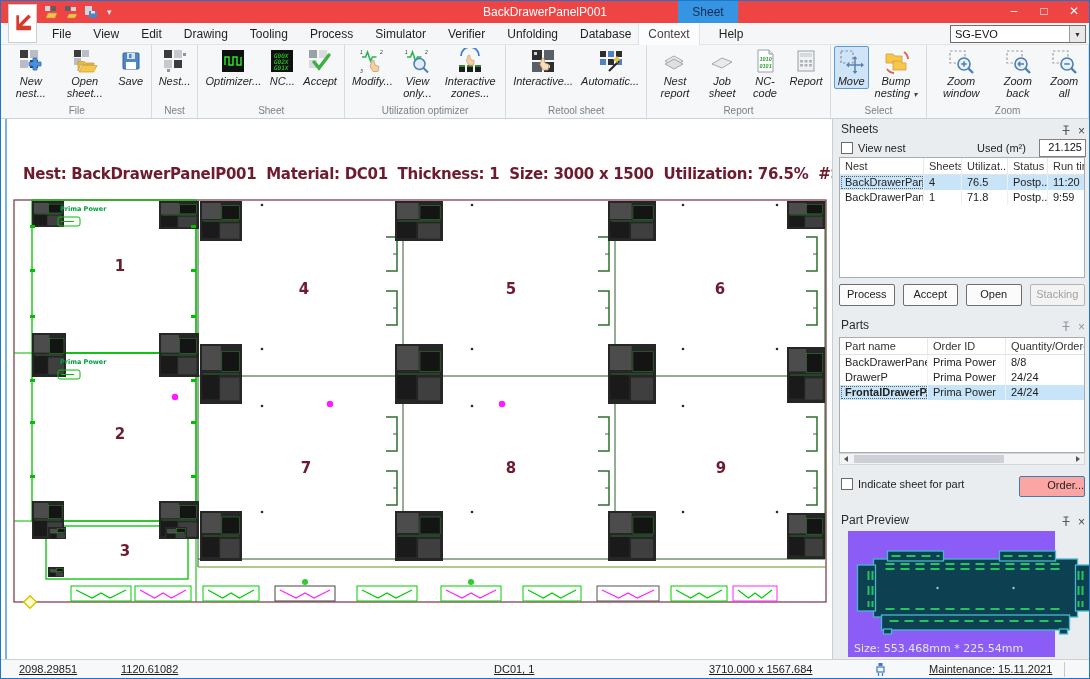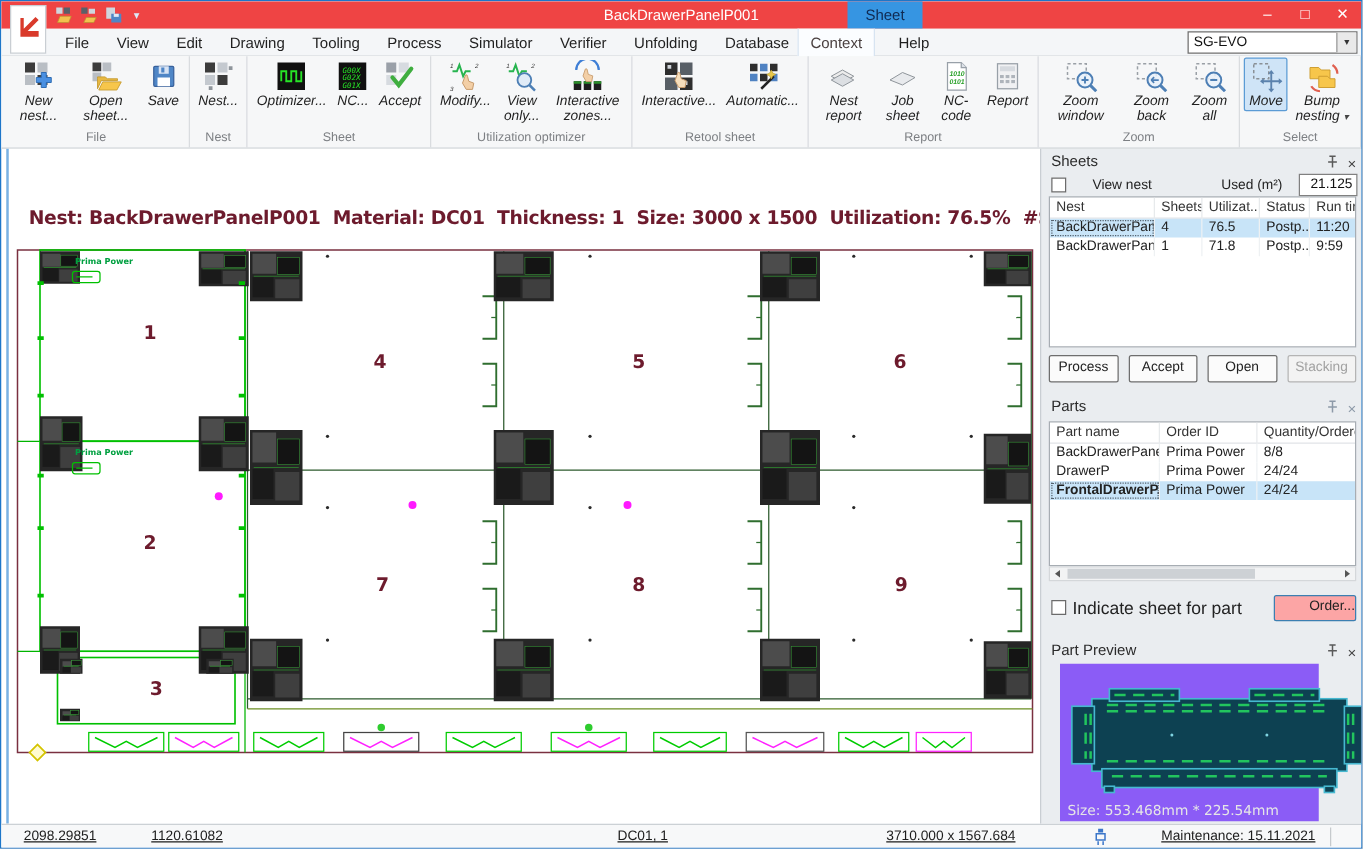--- a/index.html
+++ b/index.html
@@ -36,40 +36,40 @@
   .canvas{position:absolute;left:4px;top:118px;width:827px;height:540px;background:#fff;border-left:2px solid #79b1e3;box-sizing:border-box;}
   .nest-header{position:absolute;left:16px;top:46px;font-family:"DejaVu Sans",sans-serif;font-weight:bold;font-size:15px;color:#6d1b2d;white-space:pre;letter-spacing:-0.3px;}
   #nest-svg{position:absolute;left:0;top:0;}
   
   .rightpanel{position:absolute;left:831px;top:118px;width:259px;height:540px;background:#eaedf0;border-left:1px solid #c9ced3;box-sizing:border-box;}
   .phead{position:absolute;left:0;width:100%;height:18px;}
   .phead .ptitle{position:absolute;left:8px;top:2px;font-size:12px;color:#2b2b2b;}
   .phead .picons{position:absolute;right:6px;top:2px;display:flex;gap:7px;align-items:center;}
   .phead .pclose{font-size:12px;color:#444;line-height:12px;}
   .checkbox{width:12px;height:12px;background:#fff;border:1px solid #6b6b6b;display:inline-block;box-sizing:border-box;}
-  .viewnest-row{position:absolute;left:8px;top:20px;height:18px;display:flex;align-items:center;gap:21px;font-size:11px;color:#222;}
+  .viewnest-row{position:absolute;left:8px;top:20px;height:18px;display:flex;align-items:center;gap:5px;font-size:11px;color:#222;}
   .used-label{position:absolute;left:144px;top:23px;font-size:11px;color:#222;}
   .used-value{position:absolute;right:5px;top:20px;width:42px;height:15px;background:#fff;border:1px solid #808080;font-size:11px;text-align:right;padding:1px 3px 0 0;color:#111;}
   .tablebox{position:absolute;background:#fff;border:1px solid #a7adb3;box-sizing:border-box;overflow:hidden;}
   .sheets-grid{display:grid;grid-template-columns:84px 38px 46px 40px auto;}
   .parts-grid{display:grid;grid-template-columns:88px 78px auto;}
   .th{font-size:11px;color:#333;padding:2px 0 2px 5px;border-bottom:1px solid #e1e4e7;border-right:1px solid #e7eaec;white-space:nowrap;overflow:hidden;}
   .td{font-size:11px;color:#222;padding:1px 0 1px 5px;border-right:1px solid #eef1f3;white-space:nowrap;overflow:hidden;height:13px;}
   .rowsel .td{background:#c8e4f8;}
   .td.focuscell{outline:1px dotted #55636f;outline-offset:-2px;}
   .td.boldcell{font-weight:bold;}
   .btnrow{position:absolute;left:6px;display:flex;gap:8px;}
   .pbtn{flex:1;height:20px;background:#fbfbfb;border:1px solid #6e6e6e;border-radius:2px;font-size:11px;color:#222;text-align:center;line-height:18px;}
   .pbtn.disabled{color:#a2a2a2;border-color:#b4b4b4;background:#f3f3f3;}
   .hscroll{position:absolute;height:12px;background:#f2f3f4;border:1px solid #d4d7da;box-sizing:border-box;display:flex;align-items:center;}
   .hthumb{position:absolute;left:14px;top:1px;height:8px;width:150px;background:#cdd1d5;}
   .sarrow{width:12px;height:10px;display:flex;align-items:center;justify-content:center;}
   .tri-l{width:0;height:0;border-top:3px solid transparent;border-bottom:3px solid transparent;border-right:4px solid #555;}
   .tri-r{width:0;height:0;border-top:3px solid transparent;border-bottom:3px solid transparent;border-left:4px solid #555;}
-  .indicate-row{position:absolute;left:8px;display:flex;align-items:center;gap:5px;font-size:14px;color:#222;}
+  .indicate-row{position:absolute;left:8px;display:flex;align-items:center;gap:5px;font-size:11px;color:#222;}
   .orderbtn{position:absolute;right:6px;width:64px;height:19px;background:#fca5a5;border:1px solid #3c7fb1;border-radius:2px;font-size:11px;text-align:right;line-height:17px;color:#222;}
   .previewbox{position:absolute;left:2px;width:207px;background:#8b5cf6;margin-left:13px;}
   .sizelabel{position:absolute;left:6px;bottom:2px;color:#e6e6e6;font-size:11px;font-family:"DejaVu Sans",sans-serif;}
   
   .statusbar{position:absolute;left:0;top:658px;width:100%;height:21px;background:#f7f8f9;border-top:1px solid #ccd1d5;box-sizing:border-box;}
   .sitem{position:absolute;top:3px;font-size:11px;color:#1c1c1c;text-decoration:underline;}
   .ssep{position:absolute;top:2px;width:1px;height:15px;background:#c6cacd;}
 </style>
 </head>
 <body>
@@ -333,53 +333,20 @@
                 </g>
               </svg></span>
           <span class="rlabel">Report</span>
         </div>
       </div>
       <div class="rglabel">Report</div>
     </div>
 
     <div class="rgroup">
       <div class="rbuttons">
-        <div class="rbtn">
-          <span class="ricon"><svg width="26" height="26" viewBox="0 0 26 26">
-                <rect x="2" y="3" width="15" height="12" fill="none" stroke="#9aa0a6" stroke-width="1.2" stroke-dasharray="2.5,2"></rect>
-                <circle cx="16" cy="16" r="6" fill="#e9f1fa" fill-opacity="0.85" stroke="#4d7fb5" stroke-width="1.6"></circle>
-                <line x1="20.5" y1="20.5" x2="25" y2="25" stroke="#4d7fb5" stroke-width="2.4"></line>
-                <path d="M16 13.2 v5.6 M13.2 16 h5.6" stroke="#4d7fb5" stroke-width="1.5" fill="none"></path>
-              </svg></span>
-          <span class="rlabel">Zoom window</span>
-        </div>
-        <div class="rbtn">
-          <span class="ricon"><svg width="26" height="26" viewBox="0 0 26 26">
-                <rect x="2" y="3" width="15" height="12" fill="none" stroke="#9aa0a6" stroke-width="1.2" stroke-dasharray="2.5,2"></rect>
-                <circle cx="16" cy="16" r="6" fill="#e9f1fa" fill-opacity="0.85" stroke="#4d7fb5" stroke-width="1.6"></circle>
-                <line x1="20.5" y1="20.5" x2="25" y2="25" stroke="#4d7fb5" stroke-width="2.4"></line>
-                <path d="M13 16 h6 M13 16 l2.3-2.3 M13 16 l2.3 2.3" stroke="#4d7fb5" stroke-width="1.4" fill="none"></path>
-              </svg></span>
-          <span class="rlabel">Zoom back</span>
-        </div>
-        <div class="rbtn">
-          <span class="ricon"><svg width="26" height="26" viewBox="0 0 26 26">
-                <rect x="2" y="3" width="15" height="12" fill="none" stroke="#9aa0a6" stroke-width="1.2" stroke-dasharray="2.5,2"></rect>
-                <circle cx="16" cy="16" r="6" fill="#e9f1fa" fill-opacity="0.85" stroke="#4d7fb5" stroke-width="1.6"></circle>
-                <line x1="20.5" y1="20.5" x2="25" y2="25" stroke="#4d7fb5" stroke-width="2.4"></line>
-                <path d="M13.2 16 h5.6" stroke="#4d7fb5" stroke-width="1.5"></path>
-              </svg></span>
-          <span class="rlabel">Zoom all</span>
-        </div>
-      </div>
-      <div class="rglabel">Zoom</div>
-    </div>
-
-    <div class="rgroup">
-      <div class="rbuttons">
         <div class="rbtn sel">
           <span class="ricon"><svg width="26" height="26" viewBox="0 0 26 26">
                 <rect x="3" y="3" width="12" height="12" fill="none" stroke="#8a9096" stroke-width="1.2" stroke-dasharray="2.5,2"></rect>
                 <line x1="17" y1="10" x2="17" y2="24" stroke="#5b82ad" stroke-width="1.5"></line>
                 <line x1="10" y1="17" x2="24" y2="17" stroke="#5b82ad" stroke-width="1.5"></line>
                 <path d="M17 8 l-2.4 3 h4.8z" fill="#5b82ad"></path>
                 <path d="M17 26 l-2.4-3 h4.8z" fill="#5b82ad"></path>
                 <path d="M8 17 l3-2.4 v4.8z" fill="#5b82ad"></path>
                 <path d="M26 17 l-3-2.4 v4.8z" fill="#5b82ad"></path>
               </svg></span>
@@ -389,20 +356,53 @@
           <span class="ricon"><svg width="26" height="26" viewBox="0 0 26 26">
                 <path d="M21 4 a9 9 0 0 1 4 7" stroke="#e06050" stroke-width="1.8" fill="none"></path>
                 <path d="M4 21 a9 9 0 0 0 7 4" stroke="#e06050" stroke-width="1.8" fill="none"></path>
                 <path d="M3 6 h7 l2 2 h7 v7 H3z" fill="#f7c64b" stroke="#cf9f33" stroke-width="0.8"></path>
                 <path d="M10 13 h7 l2 2 h4 v7 H10z" fill="#f7c64b" stroke="#cf9f33" stroke-width="0.8"></path>
               </svg></span>
           <span class="rlabel"><span>Bump nesting</span> <span class="cdown">▾</span></span>
         </div>
       </div>
       <div class="rglabel">Select</div>
+    </div>
+
+    <div class="rgroup">
+      <div class="rbuttons">
+        <div class="rbtn">
+          <span class="ricon"><svg width="26" height="26" viewBox="0 0 26 26">
+                <rect x="2" y="3" width="15" height="12" fill="none" stroke="#9aa0a6" stroke-width="1.2" stroke-dasharray="2.5,2"></rect>
+                <circle cx="16" cy="16" r="6" fill="#e9f1fa" fill-opacity="0.85" stroke="#4d7fb5" stroke-width="1.6"></circle>
+                <line x1="20.5" y1="20.5" x2="25" y2="25" stroke="#4d7fb5" stroke-width="2.4"></line>
+                <path d="M16 13.2 v5.6 M13.2 16 h5.6" stroke="#4d7fb5" stroke-width="1.5" fill="none"></path>
+              </svg></span>
+          <span class="rlabel">Zoom window</span>
+        </div>
+        <div class="rbtn">
+          <span class="ricon"><svg width="26" height="26" viewBox="0 0 26 26">
+                <rect x="2" y="3" width="15" height="12" fill="none" stroke="#9aa0a6" stroke-width="1.2" stroke-dasharray="2.5,2"></rect>
+                <circle cx="16" cy="16" r="6" fill="#e9f1fa" fill-opacity="0.85" stroke="#4d7fb5" stroke-width="1.6"></circle>
+                <line x1="20.5" y1="20.5" x2="25" y2="25" stroke="#4d7fb5" stroke-width="2.4"></line>
+                <path d="M13 16 h6 M13 16 l2.3-2.3 M13 16 l2.3 2.3" stroke="#4d7fb5" stroke-width="1.4" fill="none"></path>
+              </svg></span>
+          <span class="rlabel">Zoom back</span>
+        </div>
+        <div class="rbtn">
+          <span class="ricon"><svg width="26" height="26" viewBox="0 0 26 26">
+                <rect x="2" y="3" width="15" height="12" fill="none" stroke="#9aa0a6" stroke-width="1.2" stroke-dasharray="2.5,2"></rect>
+                <circle cx="16" cy="16" r="6" fill="#e9f1fa" fill-opacity="0.85" stroke="#4d7fb5" stroke-width="1.6"></circle>
+                <line x1="20.5" y1="20.5" x2="25" y2="25" stroke="#4d7fb5" stroke-width="2.4"></line>
+                <path d="M13.2 16 h5.6" stroke="#4d7fb5" stroke-width="1.5"></path>
+              </svg></span>
+          <span class="rlabel">Zoom all</span>
+        </div>
+      </div>
+      <div class="rglabel">Zoom</div>
     </div>
 
   </div>
 
   <div class="canvas">
     <svg id="nest-svg" width="825" height="540" viewBox="0 0 825 540">
         <rect x="7" y="81" width="812" height="402" fill="none" stroke="#7a3040" stroke-width="1.2"></rect>
         <line x1="189" y1="81" x2="189" y2="483" stroke="#00b400" stroke-width="1"></line>
         <line x1="7" y1="234" x2="189" y2="234" stroke="#00b400" stroke-width="1"></line>
         <line x1="7" y1="402" x2="189" y2="402" stroke="#00b400" stroke-width="1"></line>

